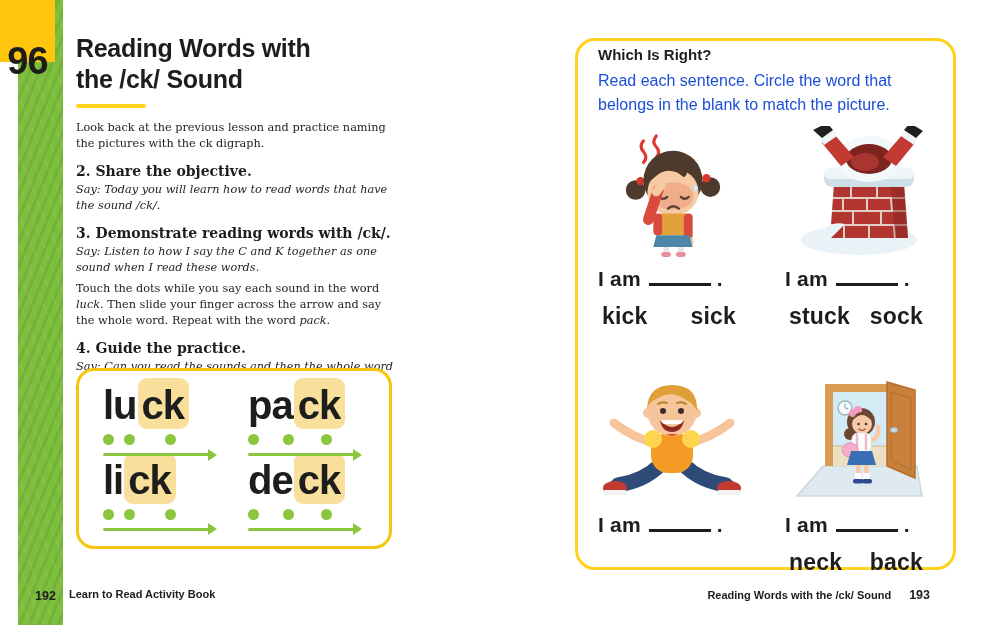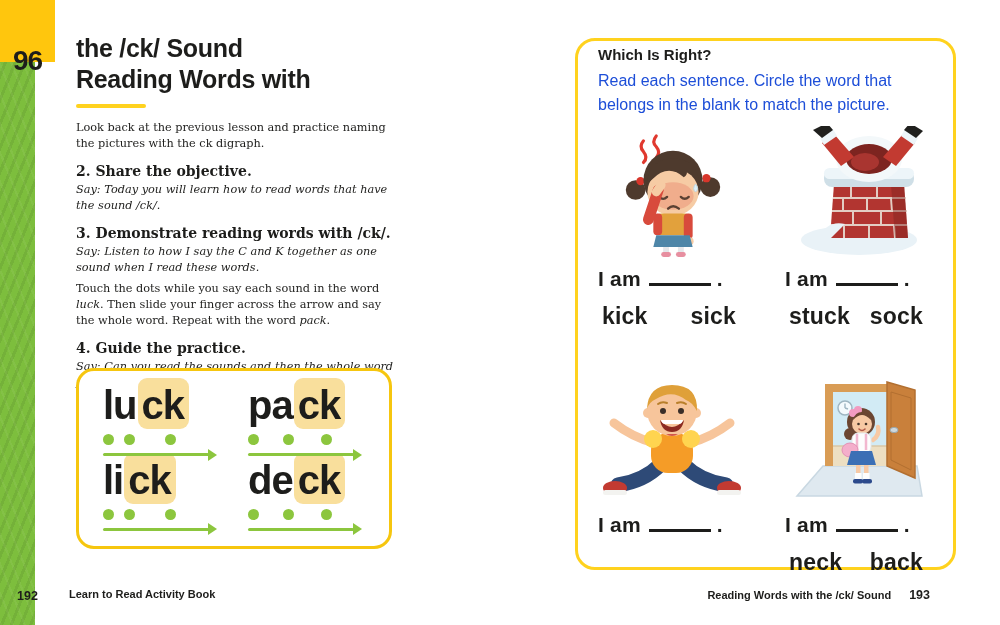--- a/index.html
+++ b/index.html
@@ -1,32 +1,32 @@
 <!DOCTYPE html>
 <html><head>
 <meta charset="utf-8">
 <style>
   * { margin:0; padding:0; box-sizing:border-box; }
   html,body { width:1000px; height:625px; }
   body { font-family:"Liberation Sans", sans-serif; background:#fff; position:relative; overflow:hidden; color:#1d1d1b; }
 
   
   .strip {
-    position:absolute; left:0; top:0; width:35px; height:625px;
+    position:absolute; left:18px; top:0; width:45px; height:625px;
     background-color:#7dbe3d;
     background-image:
       repeating-linear-gradient(112deg, rgba(0,0,0,0.07) 0 3px, transparent 3px 9px),
       repeating-linear-gradient(68deg, rgba(255,255,255,0.05) 0 2px, transparent 2px 11px);
   }
   .badge {
     position:absolute; left:0; top:0; width:55px; height:62px;
     background:#ffc60d; display:flex; flex-direction:column; align-items:center; justify-content:center;gap:48px;
   }
   .badge .lbl { font-size:8.5px; font-weight:bold; letter-spacing:0.8px; margin-top:2px; }
-  .badge .num { font-size:28px; font-weight:bold; line-height:1; letter-spacing:-1px; }
+  .badge .num { font-size:38px; font-weight:bold; line-height:1; letter-spacing:-1px; }
   .strip-page { position:absolute; left:0; bottom:22px; width:55px; text-align:center; font-size:12.5px; font-weight:bold; }
 
   
   .left-col { position:absolute; left:76px; top:33px; width:318px; }
   .page-title { font-size:25px; font-weight:bold; line-height:1.22; letter-spacing:-0.3px; }
   .title-underline { width:70px; height:4px; background:#ffd21e; border-radius:2px; margin-top:10px; }
 
   .sections { margin-top:12px; font-family:"DejaVu Serif", serif; }
   .sec { margin-top:11px; }
   .sec h3 { font-size:14px; font-weight:bold; margin-bottom:3px; }
@@ -79,22 +79,22 @@
 <div class="strip">
   <div class="strip-page">192</div>
 </div>
 <div class="badge">
   <span class="lbl">LESSON</span>
   <span class="num">96</span>
 </div>
 
 <div class="left-col">
   <div class="page-title">
+    <div>Reading Words with</div>
     <div>the /ck/ Sound</div>
-    <div>Reading Words with</div>
   </div>
   <div class="title-underline"></div>
 
   <div class="sections">
     <div class="sec">
       <p>Look back at the previous lesson and practice naming the pictures with the ck digraph.</p>
     </div>
     <div class="sec">
       <h3>2. Share the objective.</h3>
       <p class="it">Say: Today you will learn how to read words that have the sound /ck/.</p>

